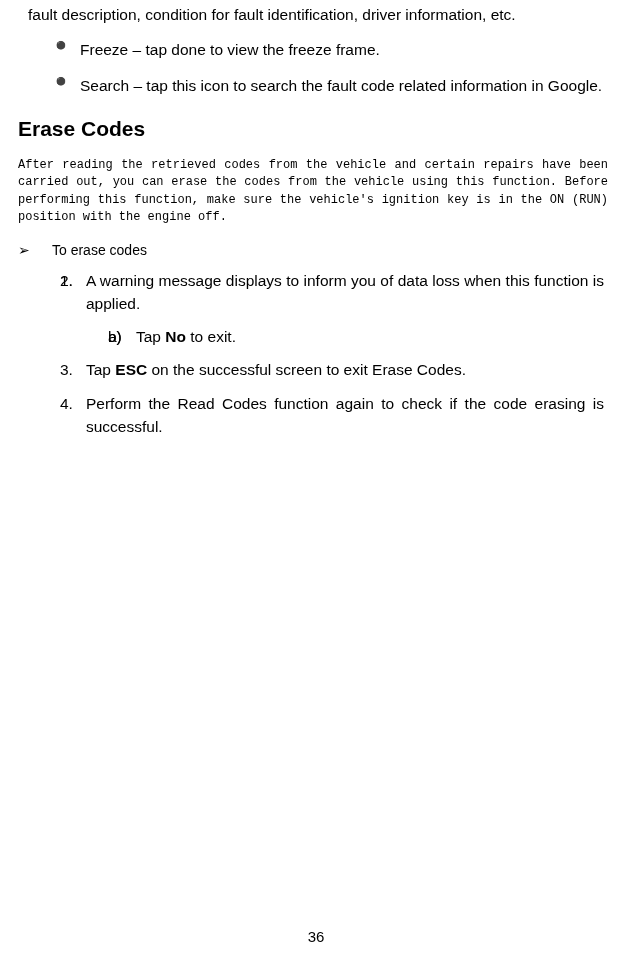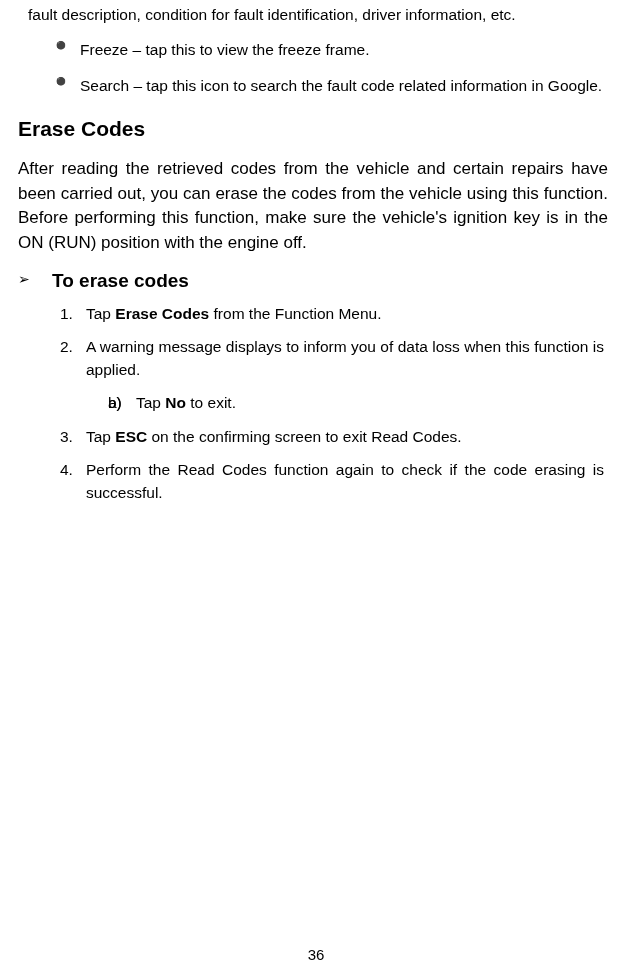--- a/index.html
+++ b/index.html
@@ -45,41 +45,42 @@
       font-size: 8px;
     }
     .heading {
       font-size: 21px;
       font-weight: bold;
       margin-top: 20px;
       margin-bottom: 16px;
       margin-left: -10px;
     }
     .paragraph {
-      font-size: 17px;
+      font-size: 12px;
       line-height: 1.45;
       text-align: justify;
       margin-bottom: 14px;
       margin-left: -10px;
       margin-right: -4px;
+      font-family: Liberation Mono, monospace;
     }
     .arrow-section {
       position: relative;
       margin-left: 6px;
       margin-bottom: 10px;
     }
     .arrow-icon {
       position: absolute;
       left: -16px;
       top: 1px;
       font-size: 14px;
     }
     .arrow-title {
-      font-weight: bold;
-      font-size: 19px;
+      font-weight: normal;
+      font-size: 14px;
       margin-left: 18px;
     }
     .numbered-list {
       list-style: none;
       margin-left: 32px;
     }
     .numbered-item {
       position: relative;
       padding-left: 26px;
       font-size: 15.5px;
@@ -108,68 +109,67 @@
     .letter-item .letter {
       position: absolute;
       left: 0;
       top: 0;
     }
     .bold {
       font-weight: bold;
     }
     .page-number {
       position: absolute;
-      bottom: 14px;
+      bottom: 32px;
       left: 0;
       right: 0;
       text-align: center;
       font-size: 15px;
     }
   </style>
 </head>
 <body>
 
 <div class="content">
   <p class="continuation">fault description, condition for fault identification, driver information, etc.</p>
 
   <ul class="bullet-list">
-    <li class="bullet-item">Freeze – tap this to view the freeze frame.</li>
+    <li class="bullet-item">Freeze – tap done to view the freeze frame.</li>
     <li class="bullet-item">Search – tap this icon to search the fault code related information in Google.</li>
   </ul>
 
   <h2 class="heading">Erase Codes</h2>
 
   <p class="paragraph">After reading the retrieved codes from the vehicle and certain repairs have been carried out, you can erase the codes from the vehicle using this function. Before performing this function, make sure the vehicle's ignition key is in the ON (RUN) position with the engine off.</p>
 
   <div class="arrow-section">
     <span class="arrow-icon">➢</span>
     <span class="arrow-title">To erase codes</span>
   </div>
 
   <ol class="numbered-list">
     <li class="numbered-item">
       <span class="num">1.</span>
-      <span><span>Tap </span><span class="bold">Erase Codes</span><span> from the Function Menu.</span></span>
     </li>
     <li class="numbered-item">
       <span class="num">2.</span>
       <span>A warning message displays to inform you of data loss when this function is applied.</span>
       <ol class="letter-list">
         <li class="letter-item">
           <span class="letter">a)</span>
         </li>
         <li class="letter-item">
           <span class="letter">b)</span>
           <span><span>Tap </span><span class="bold">No</span><span> to exit.</span></span>
         </li>
       </ol>
     </li>
     <li class="numbered-item">
       <span class="num">3.</span>
-      <span><span>Tap </span><span class="bold">ESC</span><span> on the confirming screen to exit Read Codes.</span></span>
+      <span><span>Tap </span><span class="bold">ESC</span><span> on the successful screen to exit Erase Codes.</span></span>
     </li>
     <li class="numbered-item">
       <span class="num">4.</span>
       <span>Perform the Read Codes function again to check if the code erasing is successful.</span>
     </li>
   </ol>
 </div>
 
 <div class="page-number">36</div>
 

